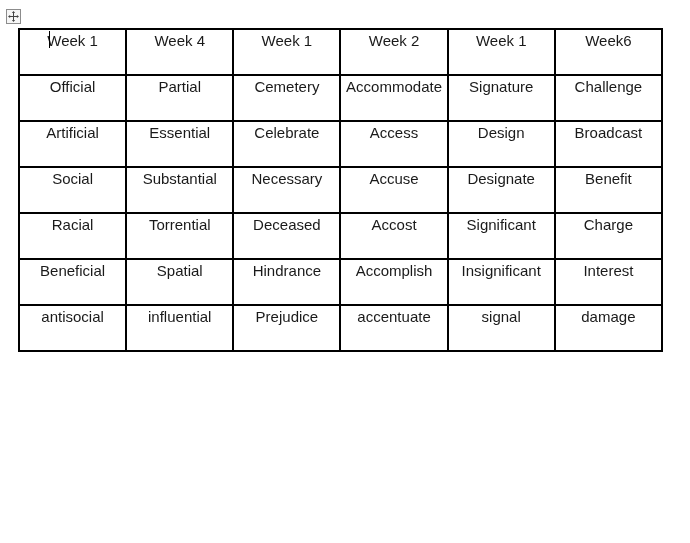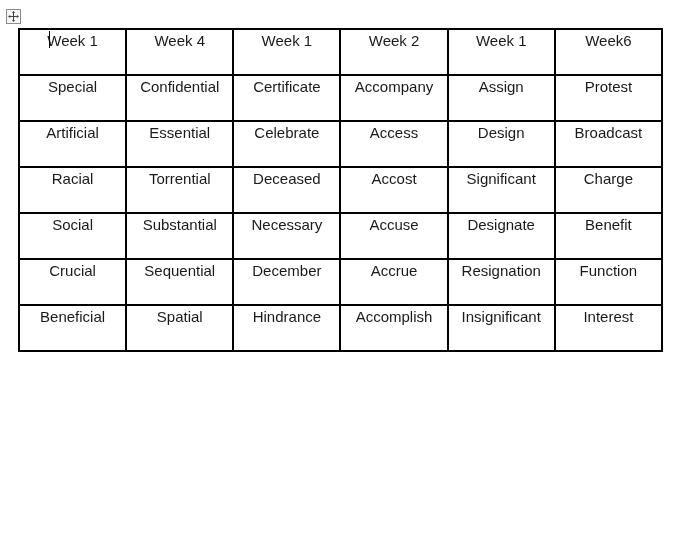--- a/index.html
+++ b/index.html
@@ -56,66 +56,66 @@
         <th>Week 1</th>
         <th>Week 4</th>
         <th>Week 1</th>
         <th>Week 2</th>
         <th>Week 1</th>
         <th>Week6</th>
       </tr>
     </thead>
     <tbody>
       <tr>
-        <td>Special</td>
-        <td>Confidential</td>
-        <td>Certificate</td>
-        <td>Accompany</td>
-        <td>Assign</td>
-        <td>Protest</td>
+        <td>Official</td>
+        <td>Partial</td>
+        <td>Cemetery</td>
+        <td>Accommodate</td>
+        <td>Signature</td>
+        <td>Challenge</td>
       </tr>
       <tr>
         <td>Artificial</td>
         <td>Essential</td>
         <td>Celebrate</td>
         <td>Access</td>
         <td>Design</td>
         <td>Broadcast</td>
       </tr>
       <tr>
+        <td>Social</td>
+        <td>Substantial</td>
+        <td>Necessary</td>
+        <td>Accuse</td>
+        <td>Designate</td>
+        <td>Benefit</td>
+      </tr>
+      <tr>
         <td>Racial</td>
         <td>Torrential</td>
         <td>Deceased</td>
         <td>Accost</td>
         <td>Significant</td>
         <td>Charge</td>
       </tr>
       <tr>
-        <td>Social</td>
-        <td>Substantial</td>
-        <td>Necessary</td>
-        <td>Accuse</td>
-        <td>Designate</td>
-        <td>Benefit</td>
-      </tr>
-      <tr>
-        <td>Crucial</td>
-        <td>Sequential</td>
-        <td>December</td>
-        <td>Accrue</td>
-        <td>Resignation</td>
-        <td>Function</td>
-      </tr>
-      <tr>
         <td>Beneficial</td>
         <td>Spatial</td>
         <td>Hindrance</td>
         <td>Accomplish</td>
         <td>Insignificant</td>
         <td>Interest</td>
+      </tr>
+      <tr>
+        <td>antisocial</td>
+        <td>influential</td>
+        <td>Prejudice</td>
+        <td>accentuate</td>
+        <td>signal</td>
+        <td>damage</td>
       </tr>
     </tbody>
   </table>
 
   <div class="caret"></div>
 
   <div class="resize-handle"></div>
 
 </div>
 

